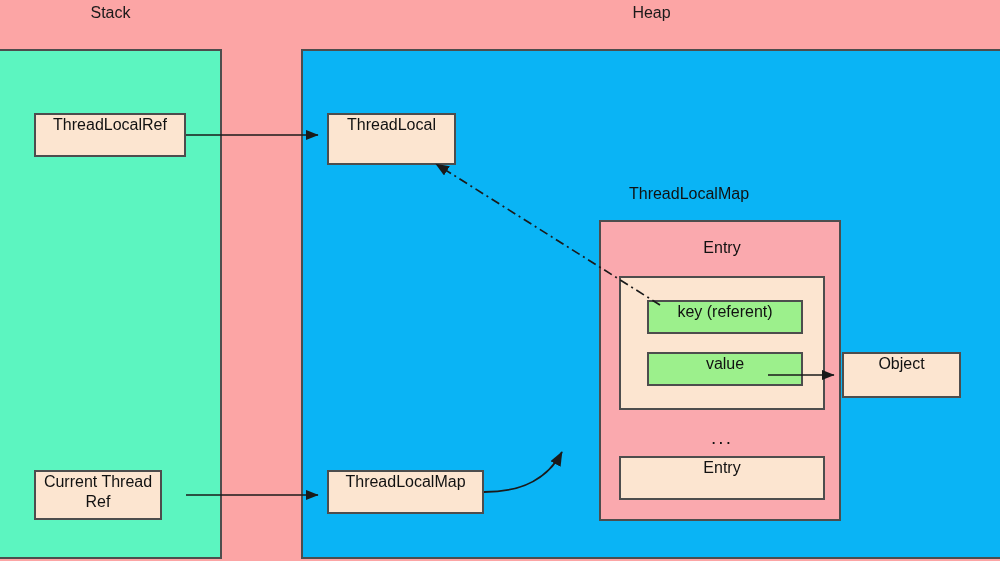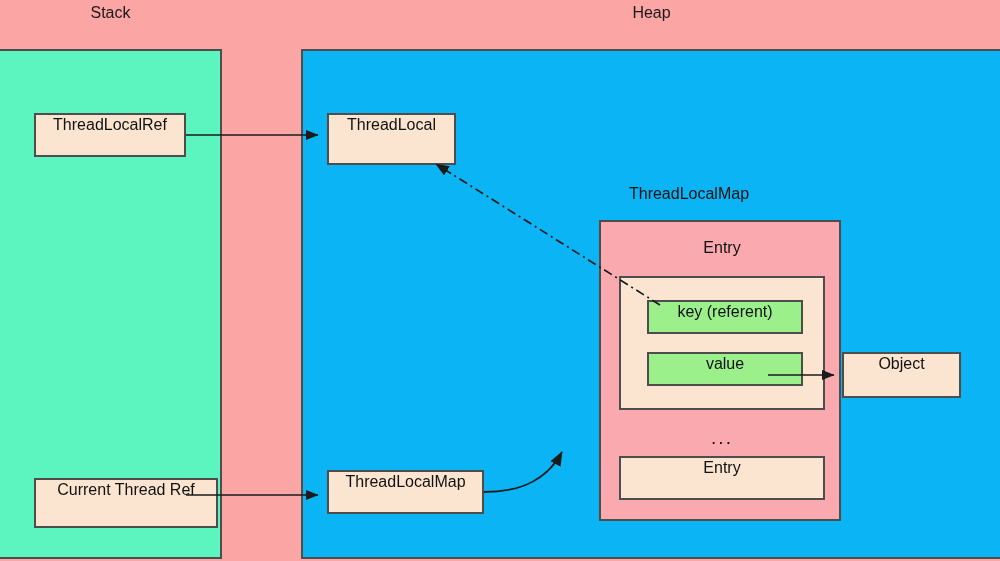--- a/index.html
+++ b/index.html
@@ -95,21 +95,21 @@
 
   <div class="region-label" id="stack-title" style="left:0px; top:4px; width:221px;">Stack</div>
   <div class="region-label" id="heap-title" style="left:301px; top:4px; width:701px;">Heap</div>
 
   <div class="region" id="stack-region"></div>
   <div class="region" id="heap-region"></div>
 
   <div class="node" style="left:34px; top:113px; width:152px; height:44px;">
     <span>ThreadLocalRef</span>
   </div>
-  <div class="node" style="left:34px; top:470px; width:184px; height:50px;margin-top:8px;">
+  <div class="node" style="left:34px; top:470px; width:128px; height:50px;">
     <span>Current Thread Ref</span>
   </div>
 
   <div class="node" style="left:327px; top:113px; width:129px; height:52px;">
     <span>ThreadLocal</span>
   </div>
   <div class="node" style="left:327px; top:470px; width:157px; height:44px;">
     <span>ThreadLocalMap</span>
   </div>
   <div class="node" style="left:842px; top:352px; width:119px; height:46px;">

